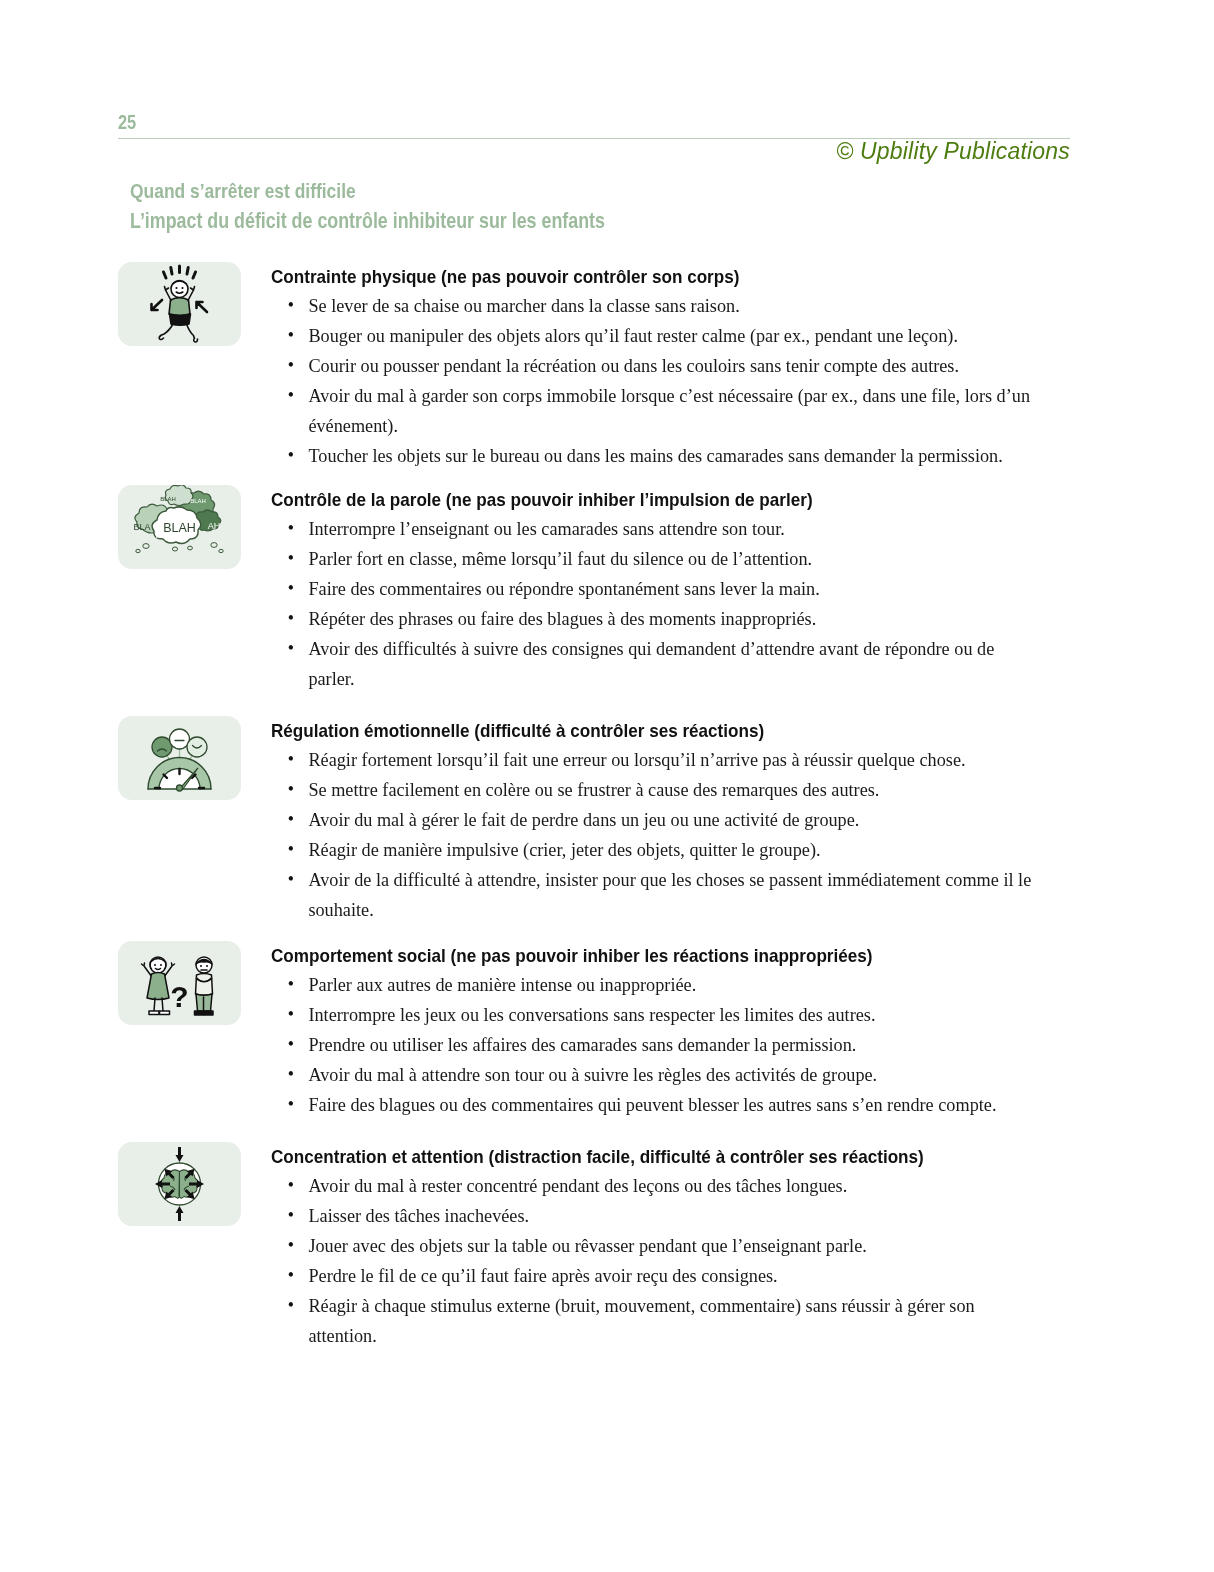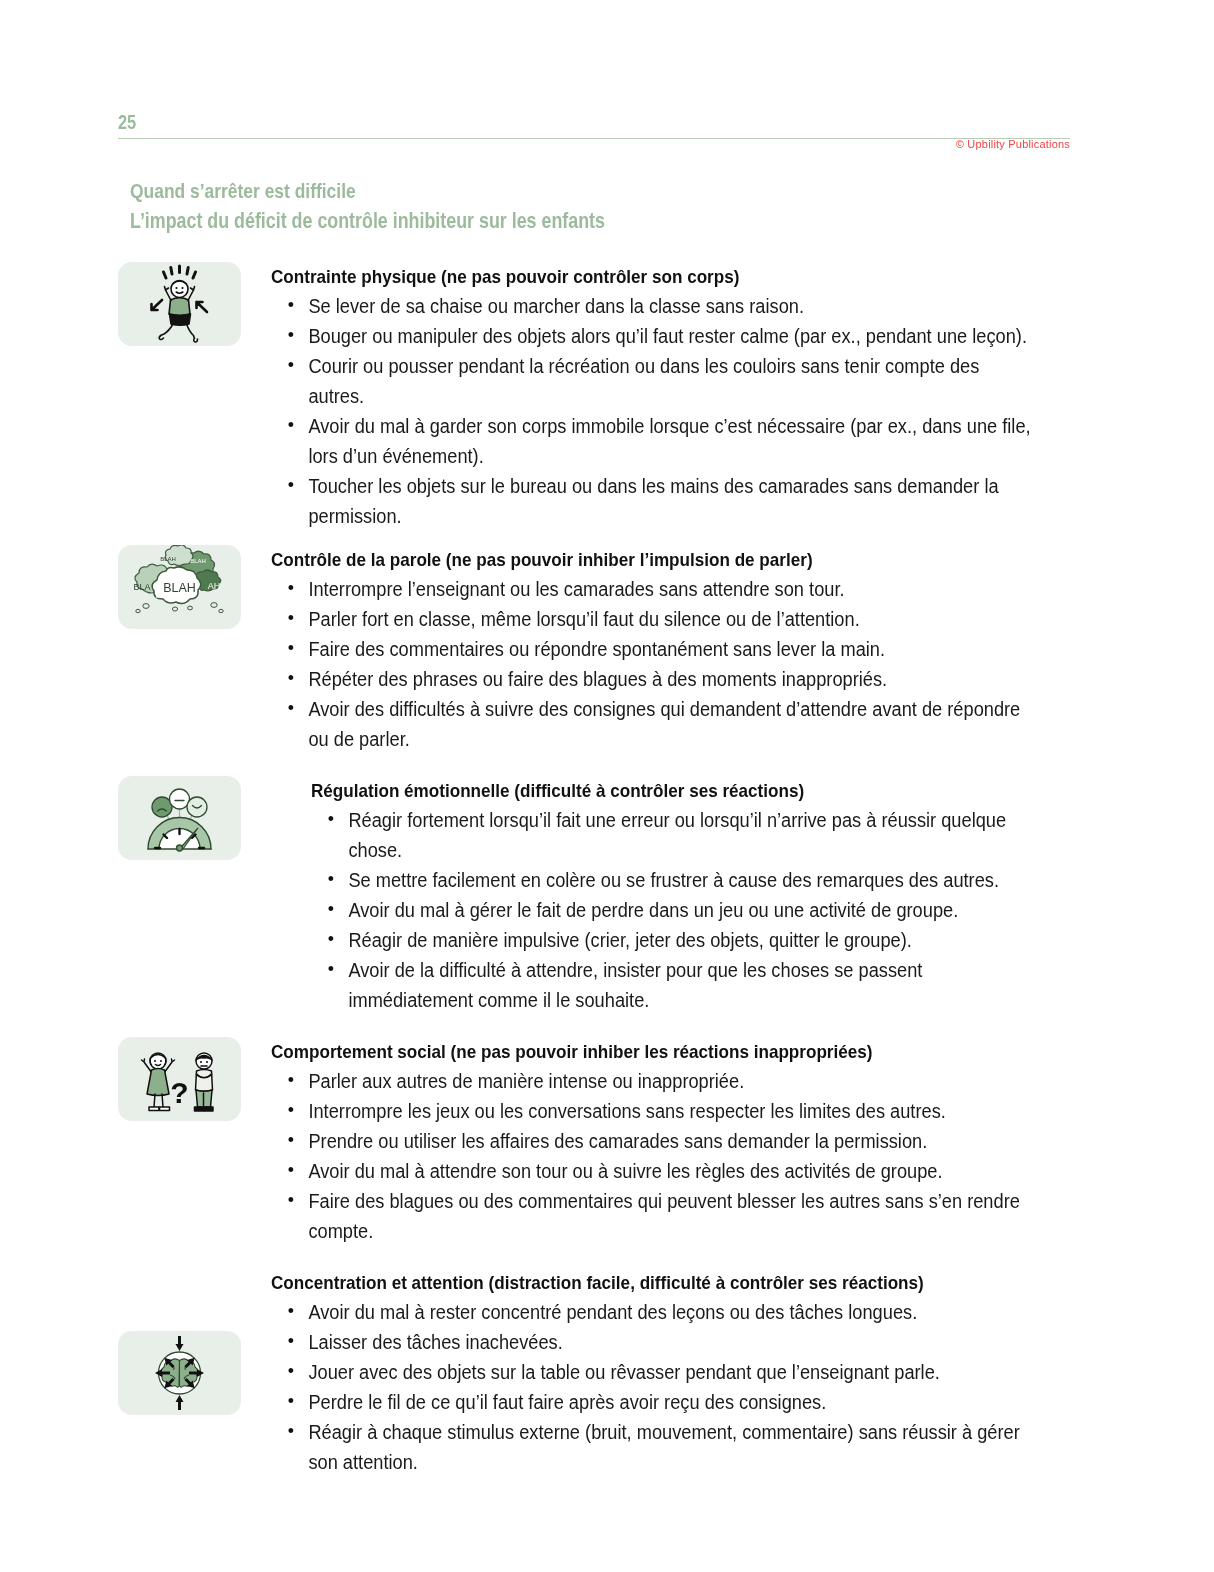--- a/index.html
+++ b/index.html
@@ -40,22 +40,23 @@
   }
   .header-rule {
     width: 952px;
     height: 1px;
     background: #b9cdb9;
   }
   .copyright {
     position: absolute;
     right: 0;
     top: 26px;
-    font-size: 11px;
-    color: #ef4444;
+    font-size: 23px;
+    font-style: italic;
+    color: #4d7c0f;
     letter-spacing: 0.2px;
     white-space: nowrap;
   }
 
   
   .title-block {
     position: absolute;
     left: 130px;
     top: 176px;
     width: 960px;
@@ -107,20 +108,21 @@
     line-height: 24px;
     margin-bottom: 2px;
     transform: scaleX(0.9);
     transform-origin: left center;
     white-space: nowrap;
   }
   ul.bullets {
     list-style: none;
     margin: 0;
     padding: 0;
+    font-family: Liberation Serif, serif;
   }
   ul.bullets li {
     position: relative;
     padding-left: 40px;
     font-size: 19.5px;
     line-height: 30px;
     color: #1a1a1a;
     transform: scaleX(0.935);
     transform-origin: left center;
     margin-bottom: 0px;
@@ -131,23 +133,23 @@
     left: 18px;
     top: -1px;
     font-size: 19px;
     color: #111111;
     line-height: 30px;
   }
 
   
   .section.s1 { margin-bottom: 14px; }
   .section.s2 { margin-bottom: 22px; }
-  .section.s3 { margin-bottom: 22px; gap: 40px; }
+  .section.s3 { margin-bottom: 16px; }
   .section.s4 { margin-bottom: 22px; }
-  .section.s5 { margin-bottom: 0; align-items: center; }
+  .section.s5 { margin-bottom: 0; }
 </style>
 </head>
 <body>
 
 <div class="page">
 
   <div class="header">
     <div class="page-number">25</div>
     <div class="header-rule"></div>
     <div class="copyright">© Upbility Publications</div>

